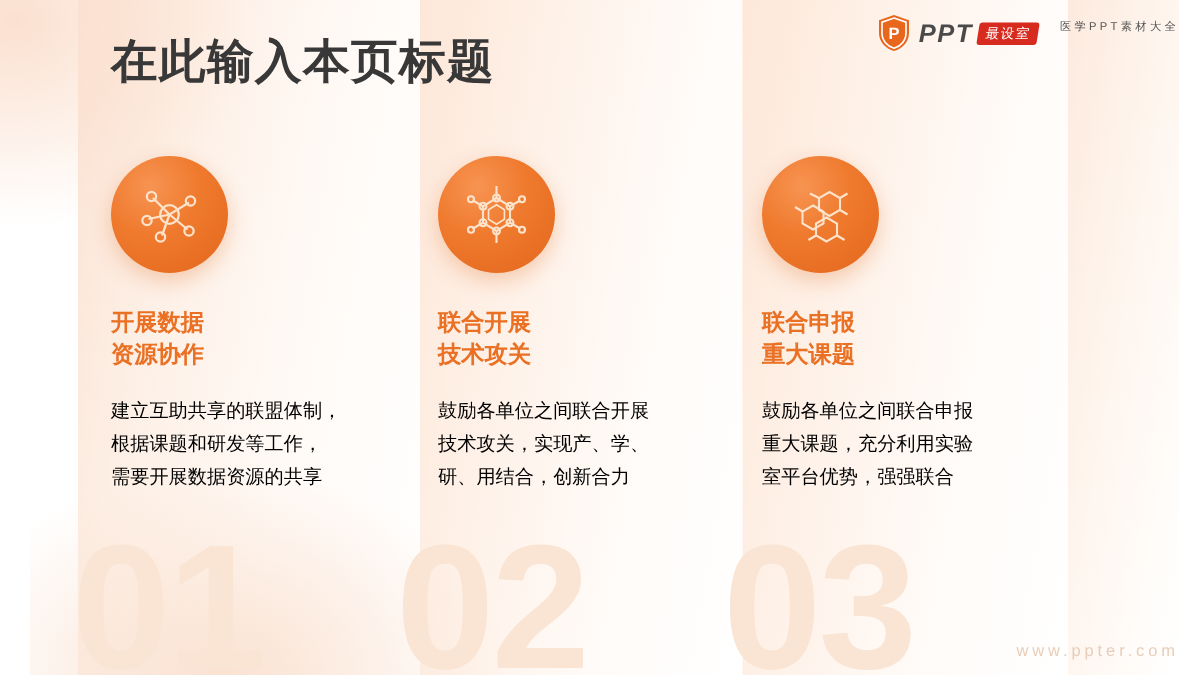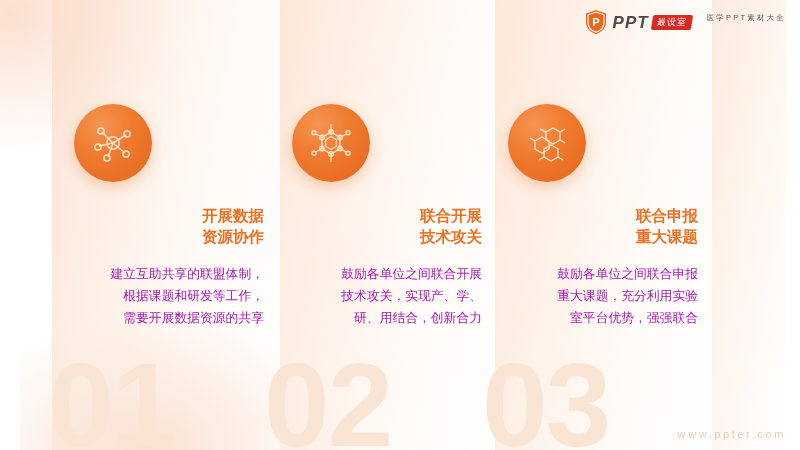--- a/index.html
+++ b/index.html
@@ -156,21 +156,20 @@
     letter-spacing: 2.2px;
     line-height: 1;
     text-align: center;
   }
 
   
   .col {
     position: absolute;
     top: 104px;
     width: 190px;
-    text-align: right;
   }
   .col-1 { left: 74px; }
   .col-2 { left: 292px; }
   .col-3 { left: 508px; }
 
   .icon-circle {
     width: 78px;
     height: 78px;
     border-radius: 50%;
     background: radial-gradient(circle at 34% 26%, #f79452 0%, #ef7a2e 42%, #e2661b 100%);
@@ -185,21 +184,21 @@
     margin-top: 23px;
     font-size: 15.5px;
     font-weight: bold;
     color: #ea7024;
     line-height: 1.38;
     white-space: pre-line;
   }
   .card-body {
     margin-top: 15px;
     font-size: 12.8px;
-    color: #a21caf;
+    color: #000000;
     line-height: 1.72;
     white-space: pre-line;
   }
 
   
   .footer-url {
     position: absolute;
     right: 14px;
     bottom: 10px;
     font-size: 11px;
@@ -216,20 +215,21 @@
   <div class="panel panel-2"></div>
   <div class="panel panel-3"></div>
   <div class="panel panel-4"></div>
   <div class="corner-glow"></div>
   <div class="bottom-glow"></div>
 
   <div class="watermark wm-1">01</div>
   <div class="watermark wm-2">02</div>
   <div class="watermark wm-3">03</div>
 
+  <div class="slide-title">在此输入本页标题</div>
 
   <div class="logo">
     <div class="logo-shield">
       <svg width="24" height="26" viewBox="0 0 24 26">
         <path d="M12 1 L22 4.5 V13 C22 19 17.6 23.4 12 25 C6.4 23.4 2 19 2 13 V4.5 Z" fill="#e8671c"></path>
         <path d="M12 3 L20 5.8 V13 C20 18 16.5 21.8 12 23.2 C7.5 21.8 4 18 4 13 V5.8 Z" fill="none" stroke="#ffffff" stroke-width="1.1"></path>
         <text x="12" y="17" font-family="Liberation Sans, sans-serif" font-size="11" font-weight="bold" fill="#ffffff" text-anchor="middle">P</text>
       </svg>
     </div>
     <div class="logo-texts">

